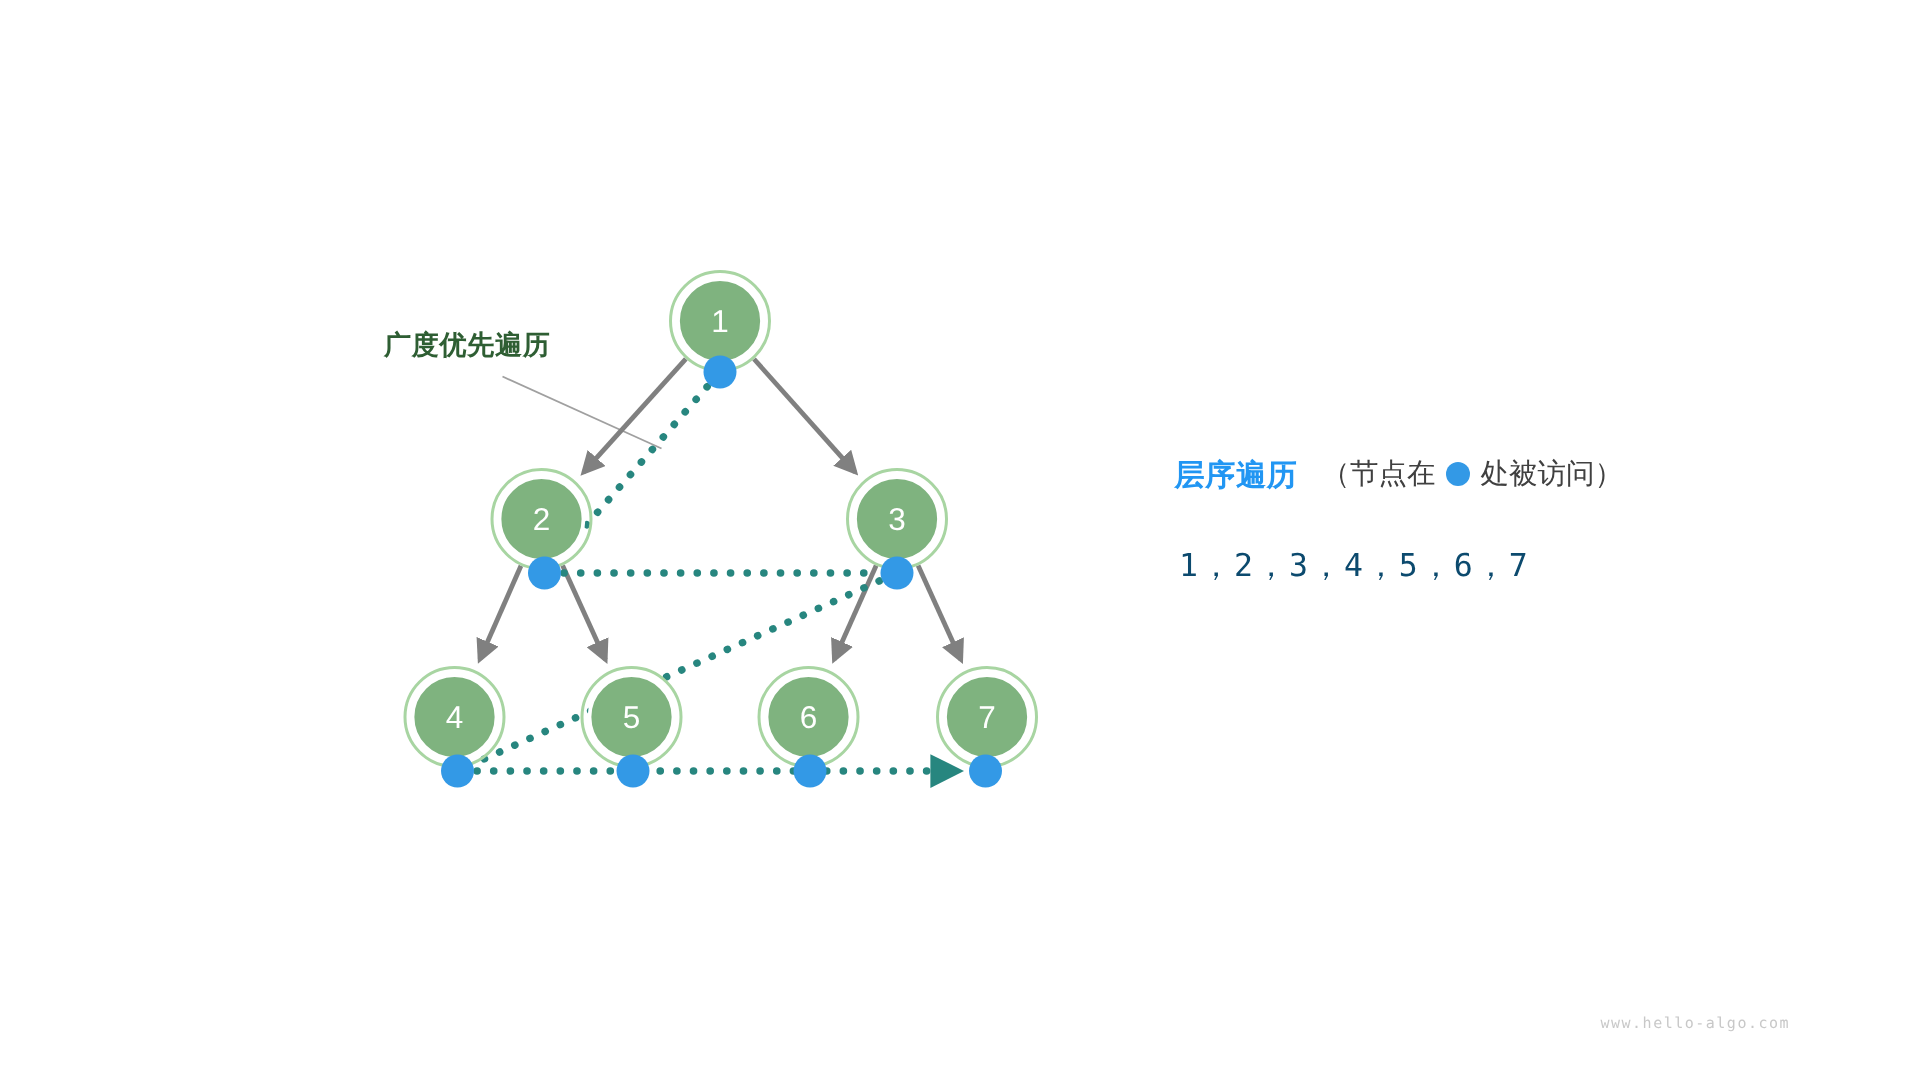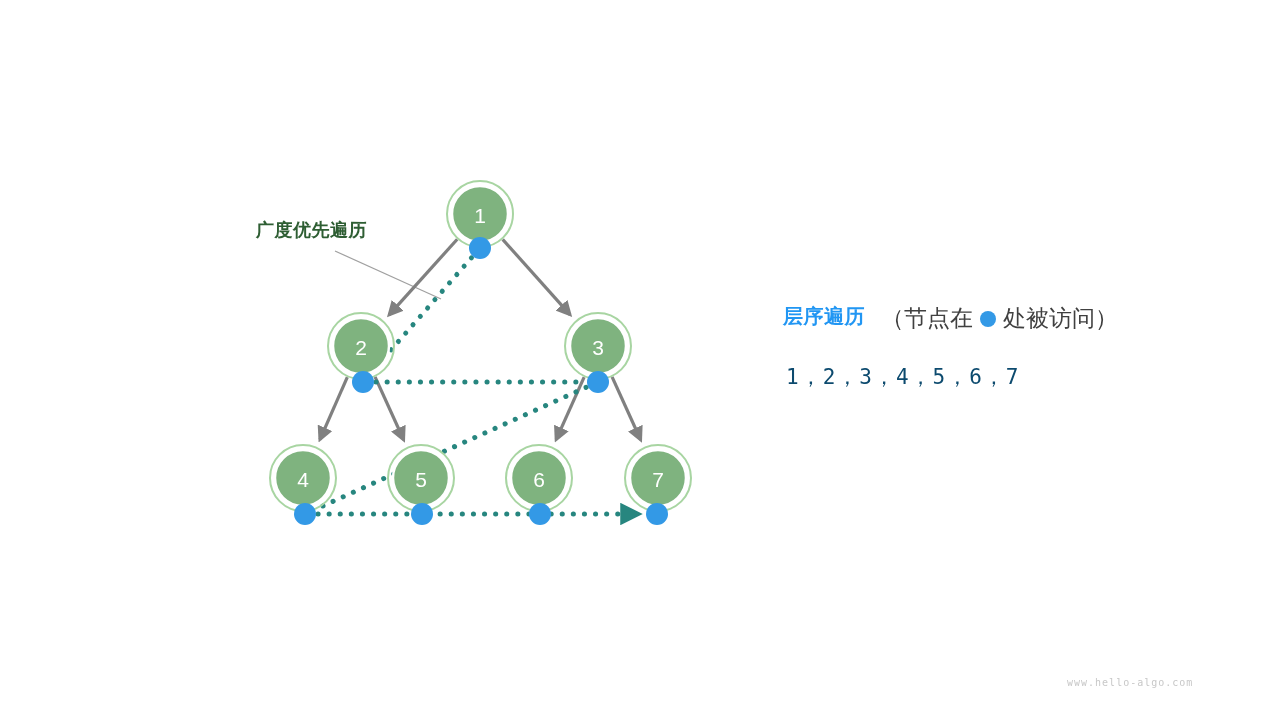--- a/index.html
+++ b/index.html
@@ -56,21 +56,21 @@
   }
   .legend-title {
     font-family: "Liberation Sans", sans-serif;
     font-size: 20px;
     font-weight: bold;
     color: #2196f3;
     letter-spacing: 0.5px;
   }
   .legend-note {
     font-family: "Liberation Sans", sans-serif;
-    font-size: 23px;
+    font-size: 19px;
     color: #404040;
     margin-left: 16px;
     display: flex;
     align-items: center;
   }
   .legend-note .dot-inline {
     display: inline-block;
     width: 16px;
     height: 16px;
     border-radius: 50%;

